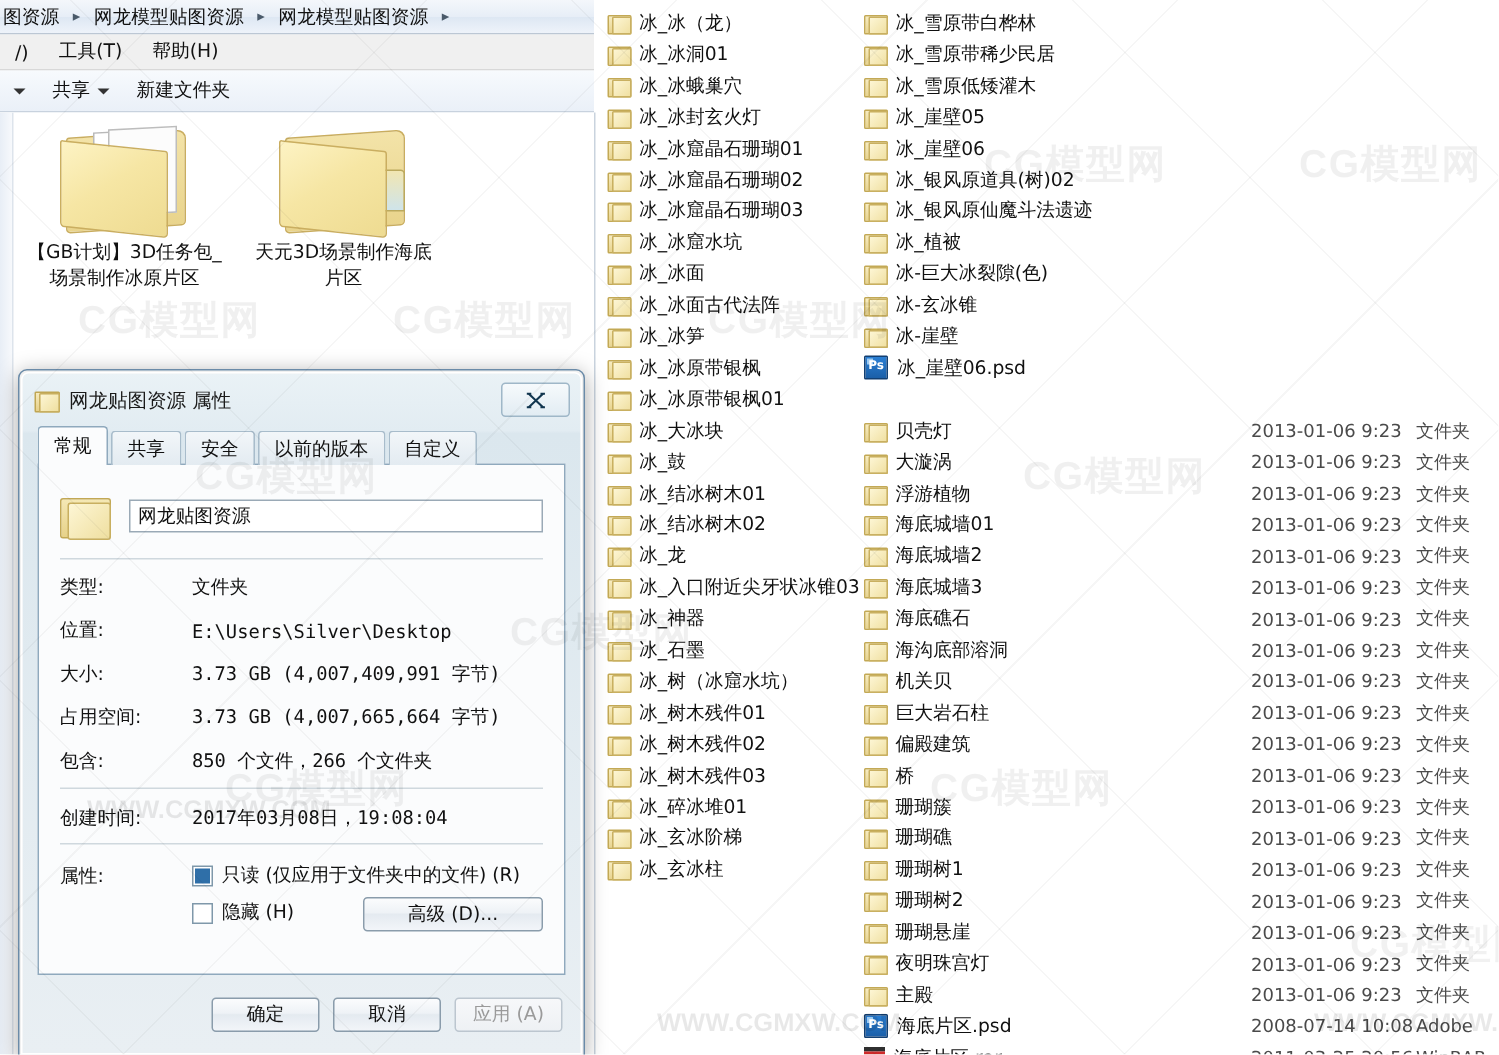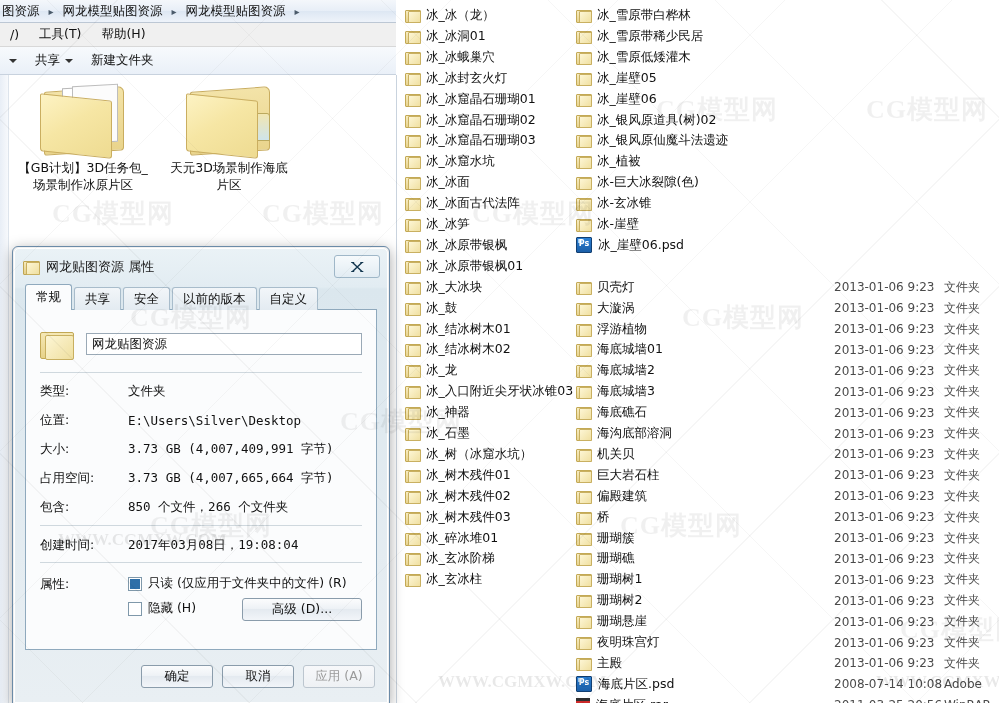--- a/index.html
+++ b/index.html
@@ -10,21 +10,21 @@
     font-family:"DejaVu Sans","Liberation Sans",sans-serif;
     font-size:12px;
     color:#1a1a1a;
     overflow:hidden;
     position:relative;
   }
   
   #wm-layer{position:absolute;inset:0;pointer-events:none;z-index:40;}
   .wm{
     position:absolute;
-    font-family:Liberation Serif, serif;
+    font-family:Liberation Sans, sans-serif;
     font-weight:bold;
     color:#000;
     opacity:.055;
     white-space:nowrap;
     letter-spacing:1px;
   }
   .wm.big{font-size:26px;}
   .wm.url{font-size:17px;opacity:.085;letter-spacing:0px;}
   .wm-diag{position:absolute;inset:0;
     background-image:

